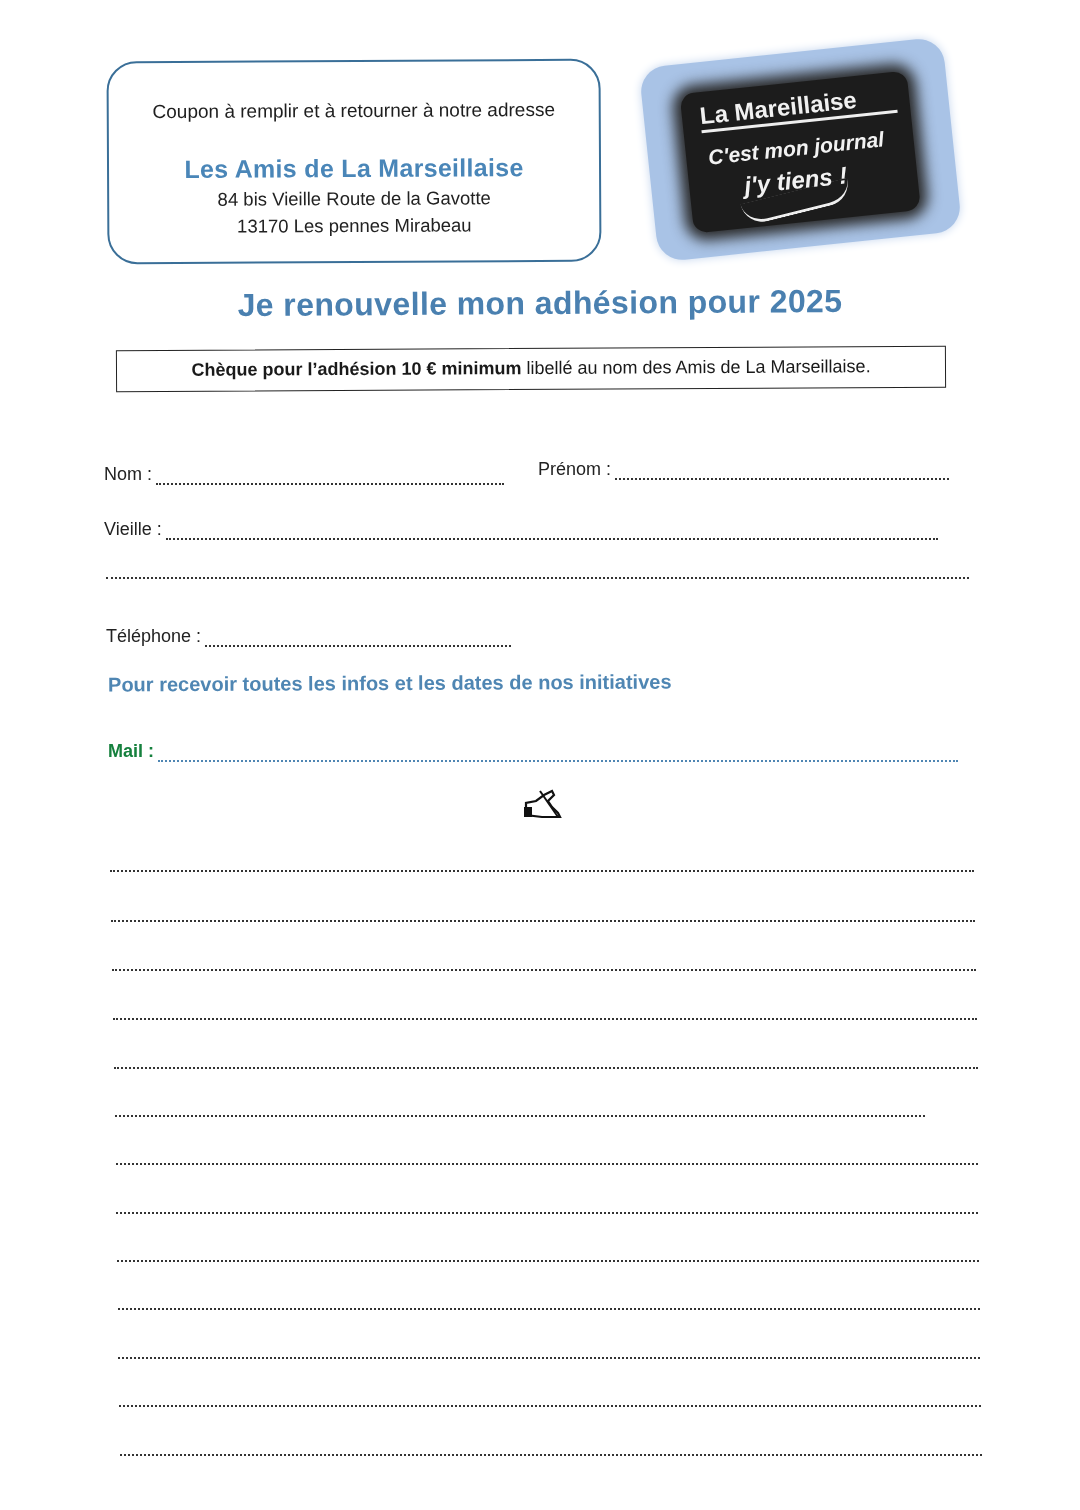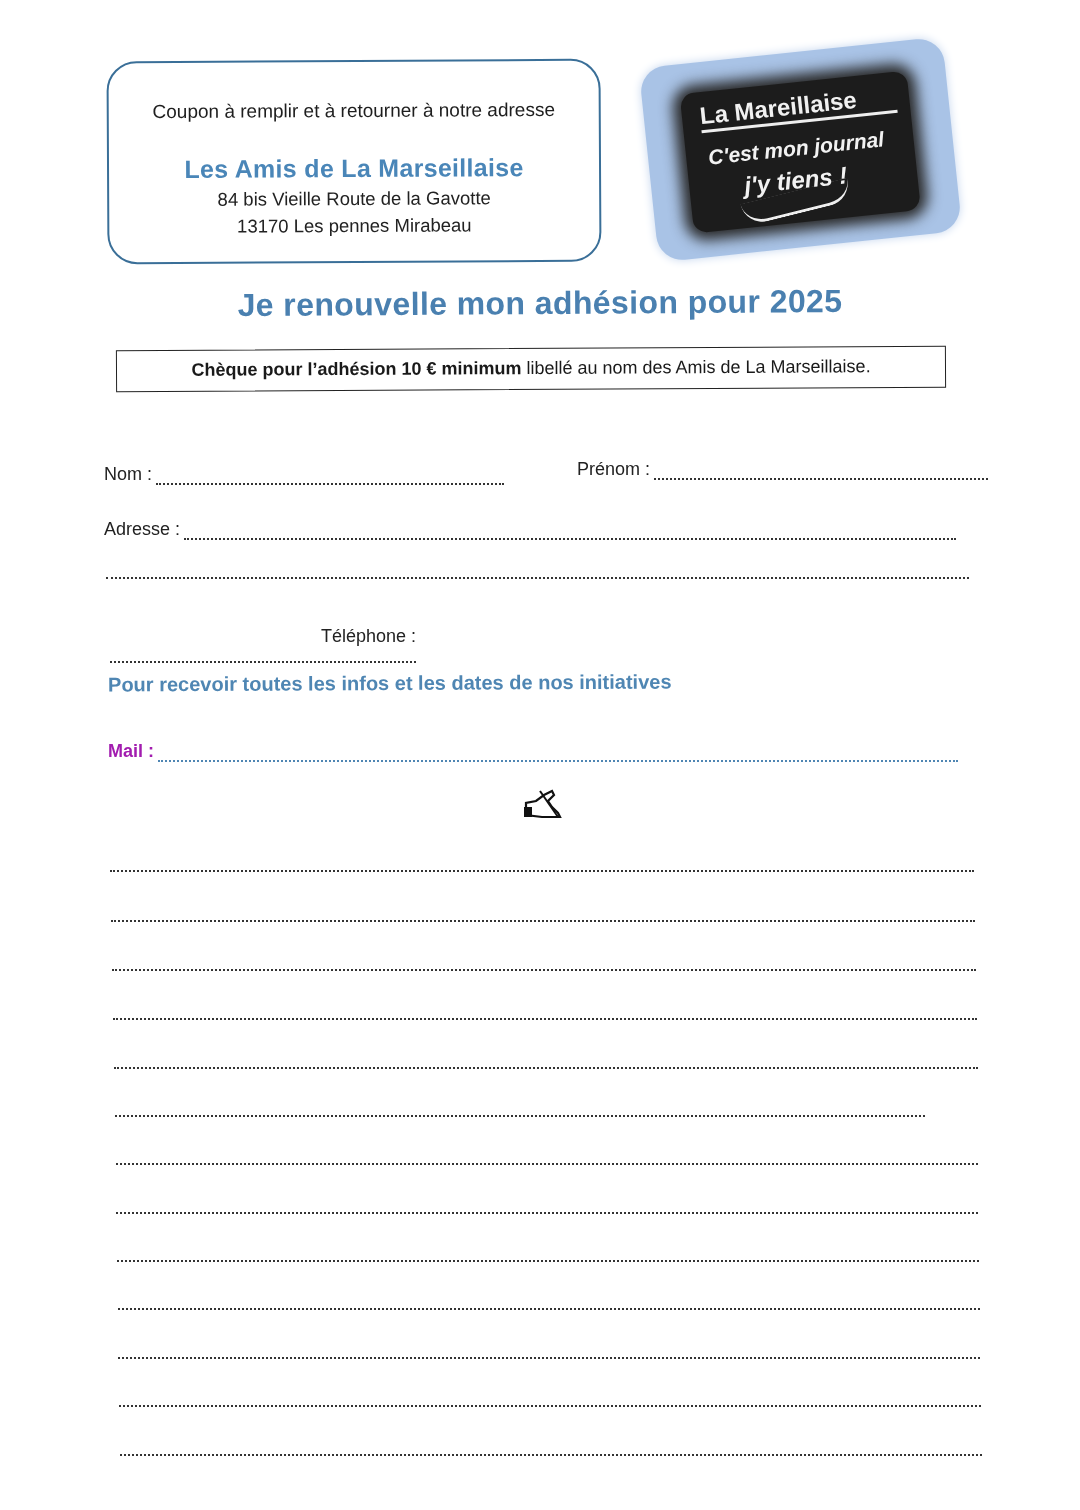--- a/index.html
+++ b/index.html
@@ -21,21 +21,21 @@
   .logo-tag2 { position:absolute; left:55px; top:84px; font-size:24px; font-style:italic; font-weight:bold; color:#f2f2f2; }
   .logo-swoosh { position:absolute; left:50px; top:108px; width:110px; height:20px; border-bottom:3px solid #eee;
                  border-radius:0 0 60px 60px; transform:rotate(-8deg); }
   .title { position:absolute; left:0; width:1080px; top:285px; text-align:center; font-size:32px; font-weight:bold;
            color:#4a80b0; letter-spacing:0.4px; transform:rotate(-0.4deg); }
   .cheque-box { position:absolute; left:116px; top:348px; width:830px; height:42px; border:1.5px solid #222;
                 box-sizing:border-box; transform:rotate(-0.3deg); font-size:18px; text-align:center; line-height:38px; }
   .cheque-box b { font-weight:bold; }
   .field { position:absolute; font-size:18px; color:#222; white-space:nowrap; display:flex; align-items:flex-end; }
   .dots { display:inline-block; border-bottom:2px dotted #333; height:14px; margin-left:4px; }
-  .blue { color:#a21caf; font-weight:bold; }
+  .blue { color:#15803d; font-weight:bold; }
   .info-title { position:absolute; left:108px; top:672px; font-size:20px; font-weight:bold; color:#4f86b3; transform:rotate(-0.3deg); }
   .pen { position:absolute; left:522px; top:787px; width:42px; height:34px; }
   .wline { position:absolute; height:2px; border-bottom:2.2px dotted #333; }
 </style>
 </head>
 <body>
 
 <div class="addr-box">
   <div class="addr-intro">Coupon à remplir et à retourner à notre adresse</div>
   <div class="addr-org">Les Amis de La Marseillaise</div>
@@ -55,30 +55,30 @@
 <div class="title">Je renouvelle mon adhésion pour 2025</div>
 
 <div class="cheque-box">
   <b>Chèque pour l’adhésion 10 € minimum</b><span> libellé au nom des Amis de La Marseillaise.</span>
 </div>
 
 <div class="field" style="left:104px; top:464px;">
   <span>Nom :</span>
   <span class="dots" style="width:348px"></span>
 </div>
-<div class="field" style="left:577px; top:459px;">
+<div class="field" style="left:538px; top:459px;">
   <span>Prénom :</span>
   <span class="dots" style="width:334px"></span>
 </div>
 <div class="field" style="left:104px; top:519px;">
-  <span>Adresse :</span>
+  <span>Vieille :</span>
   <span class="dots" style="width:772px"></span>
 </div>
 <div class="wline" style="left:106px; top:575px; width:863px;"></div>
-<div class="field" style="left:106px; top:626px;flex-direction:column;">
+<div class="field" style="left:106px; top:626px;">
   <span>Téléphone :</span>
   <span class="dots" style="width:306px"></span>
 </div>
 
 <div class="info-title">Pour recevoir toutes les infos et les dates de nos initiatives</div>
 
 <div class="field" style="left:108px; top:741px;">
   <span class="blue">Mail :</span>
   <span class="dots" style="width:800px; border-bottom-color:#4f86b3"></span>
 </div>

